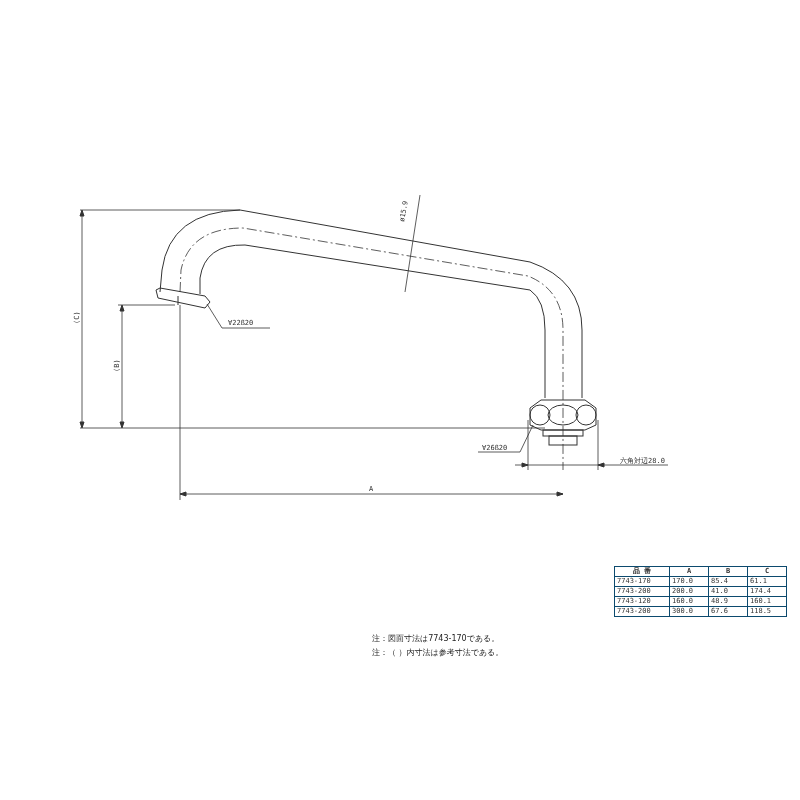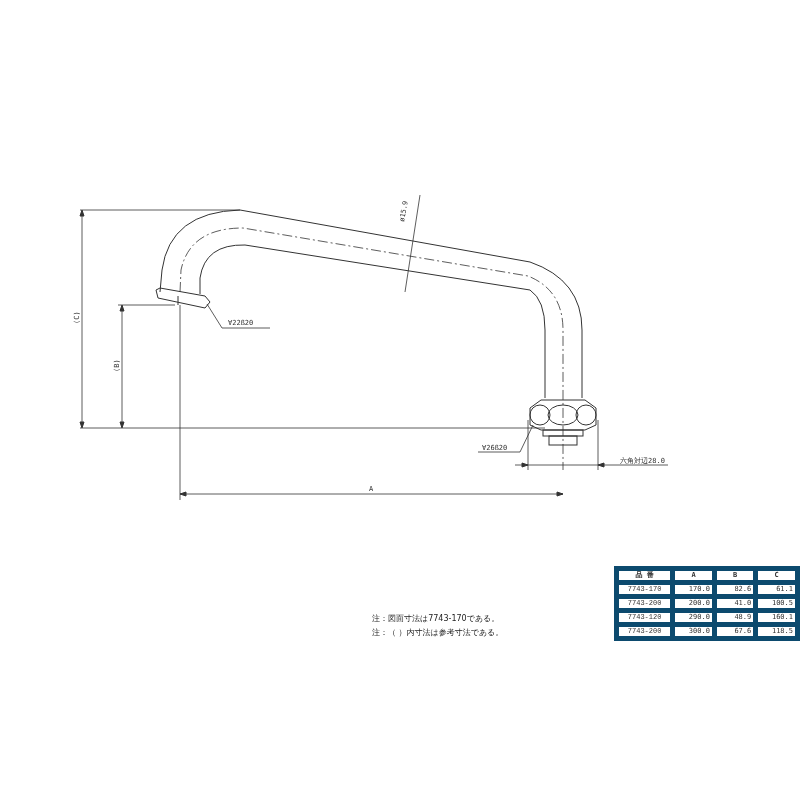--- a/index.html
+++ b/index.html
@@ -2,26 +2,26 @@
 <html><head>
 <meta charset="utf-8">
 <style>
   html, body { margin: 0; padding: 0; background: #ffffff; }
   body { width: 800px; height: 800px; position: relative; overflow: hidden;
          font-family: "DejaVu Sans", sans-serif; color: #222; }
   svg.drawing { position: absolute; left: 0; top: 0; }
   .dim-text { font-family: "DejaVu Sans Mono", monospace; font-size: 7px; fill: #333; }
   .spec-table { position: absolute; left: 614px; top: 566px; border-collapse: collapse;
                 font-family: "DejaVu Sans Mono", monospace; font-size: 7px; color: #333; }
-  .spec-table th, .spec-table td { border: 5px solid #0c4a6e; padding: 0 2px; height: 9px; line-height: 9px; margin-left: 40px; }
+  .spec-table th, .spec-table td { border: 1px solid #0c4a6e; padding: 0 2px; height: 9px; line-height: 9px; margin-left: 40px; }
   .spec-table th { font-weight: bold; text-align: center; }
-  .spec-table td.num { text-align: right; }
-  .spec-table td.model { text-align: center; width: 50px; font-family: Liberation Mono, monospace; }
+  .spec-table td.num { }
+  .spec-table td.model { text-align: left; width: 50px; }
   .spec-table td.num, .spec-table th.col { width: 34px; }
-  .notes { position: absolute; left: 372px; top: 612px; font-size: 8px; line-height: 14px; color: #222; }
+  .notes { position: absolute; left: 372px; top: 632px; font-size: 8px; line-height: 14px; color: #222; }
   .notes div { white-space: nowrap; }
 </style>
 </head>
 <body>
 
 <svg class="drawing" width="800" height="800" viewBox="0 0 800 800">
   <g stroke="#333" fill="none" stroke-width="1">
 
     <path d="M160 292 L162 270 Q170 212 240 210 L530 262 Q582 280 582 330 L582 398"></path>
 
@@ -84,32 +84,32 @@
       <th>品 番</th>
       <th class="col">A</th>
       <th class="col">B</th>
       <th class="col">C</th>
     </tr>
   </thead>
   <tbody>
     <tr>
       <td class="model">7743-170</td>
       <td class="num">170.0</td>
-      <td class="num">82.6</td>
+      <td class="num">85.4</td>
       <td class="num">61.1</td>
     </tr>
     <tr>
       <td class="model">7743-200</td>
       <td class="num">200.0</td>
       <td class="num">41.0</td>
-      <td class="num">100.5</td>
+      <td class="num">174.4</td>
     </tr>
     <tr>
       <td class="model">7743-120</td>
-      <td class="num">290.0</td>
+      <td class="num">160.0</td>
       <td class="num">48.9</td>
       <td class="num">160.1</td>
     </tr>
     <tr>
       <td class="model">7743-200</td>
       <td class="num">300.0</td>
       <td class="num">67.6</td>
       <td class="num">118.5</td>
     </tr>
   </tbody>

